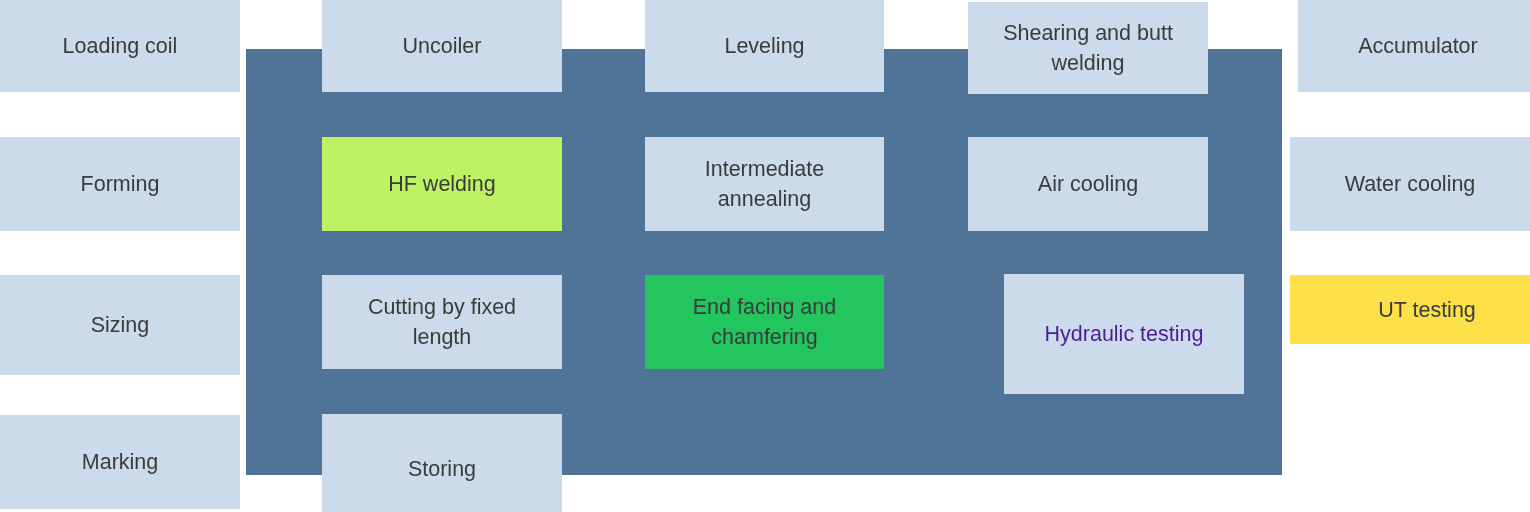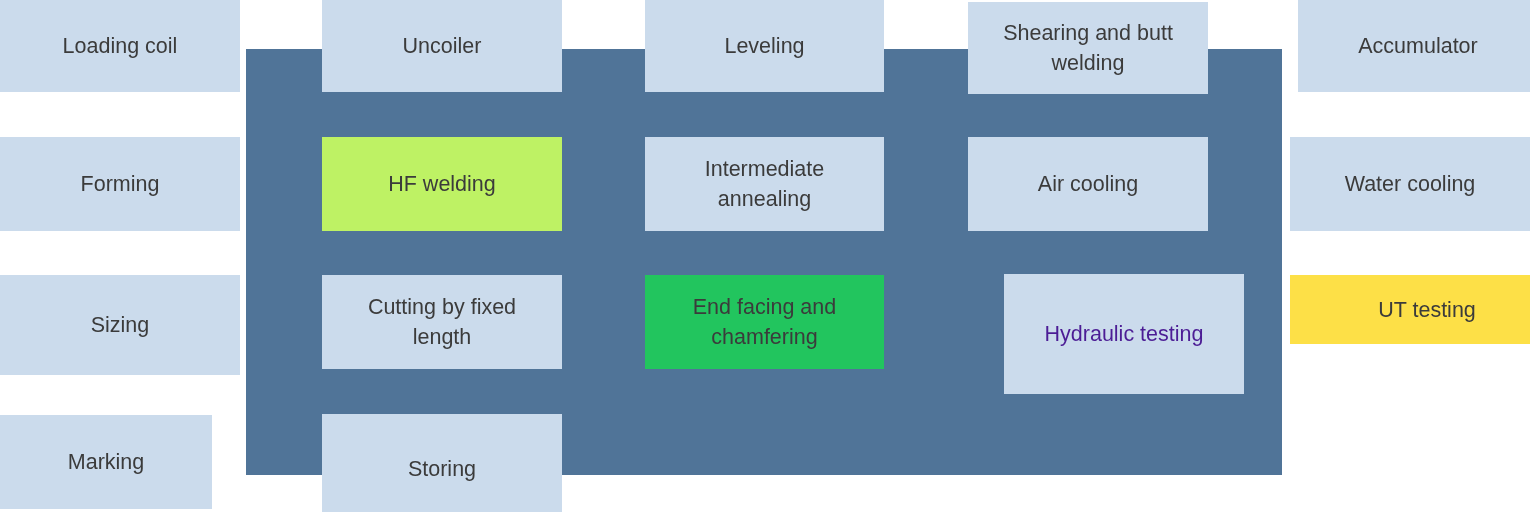--- a/index.html
+++ b/index.html
@@ -56,15 +56,15 @@
 annealing</span></div>
     <div class="node" style="left: 968px; top: 137px; width: 240px; height: 94px; background: rgb(203, 219, 236); color: rgb(59, 59, 59);"><span class="node-label">Air cooling</span></div>
     <div class="node" style="left: 1290px; top: 137px; width: 240px; height: 94px; background: rgb(203, 219, 236); color: rgb(59, 59, 59);"><span class="node-label">Water cooling</span></div>
     <div class="node" style="left: 0px; top: 275px; width: 240px; height: 100px; background: rgb(203, 219, 236); color: rgb(59, 59, 59);"><span class="node-label">Sizing</span></div>
     <div class="node" style="left: 322px; top: 275px; width: 240px; height: 94px; background: rgb(203, 219, 236); color: rgb(59, 59, 59);"><span class="node-label">Cutting by fixed
 length</span></div>
     <div class="node" style="left: 645px; top: 275px; width: 239px; height: 94px; background: #22c55e; color: rgb(59, 59, 59);"><span class="node-label">End facing and
 chamfering</span></div>
     <div class="node" style="left: 968px; top: 274px; width: 240px; height: 120px; background: rgb(203, 219, 236); color: #4c1d95; margin-left: 36px;"><span class="node-label">Hydraulic testing</span></div>
     <div class="node" style="left: 1290px; top: 275px; width: 240px; height: 69px; background: #fde047; color: rgb(59, 59, 59); padding-left: 42px;"><span class="node-label">UT testing</span></div>
-    <div class="node" style="left: 0px; top: 415px; width: 212px; height: 94px; background: rgb(203, 219, 236); color: rgb(59, 59, 59);"><span class="node-label">Marking</span></div>
+    <div class="node" style="left: 0px; top: 415px; width: 240px; height: 94px; background: rgb(203, 219, 236); color: rgb(59, 59, 59);"><span class="node-label">Marking</span></div>
     <div class="node" style="left: 322px; top: 414px; width: 240px; height: 110px; background: rgb(203, 219, 236); color: rgb(59, 59, 59);"><span class="node-label">Storing</span></div>
   </div>
 
 </body></html>

